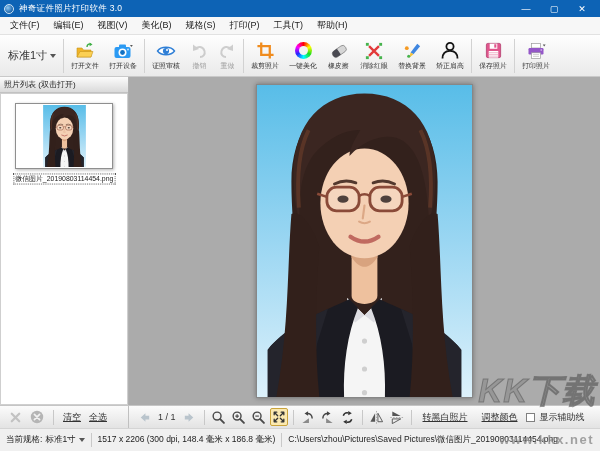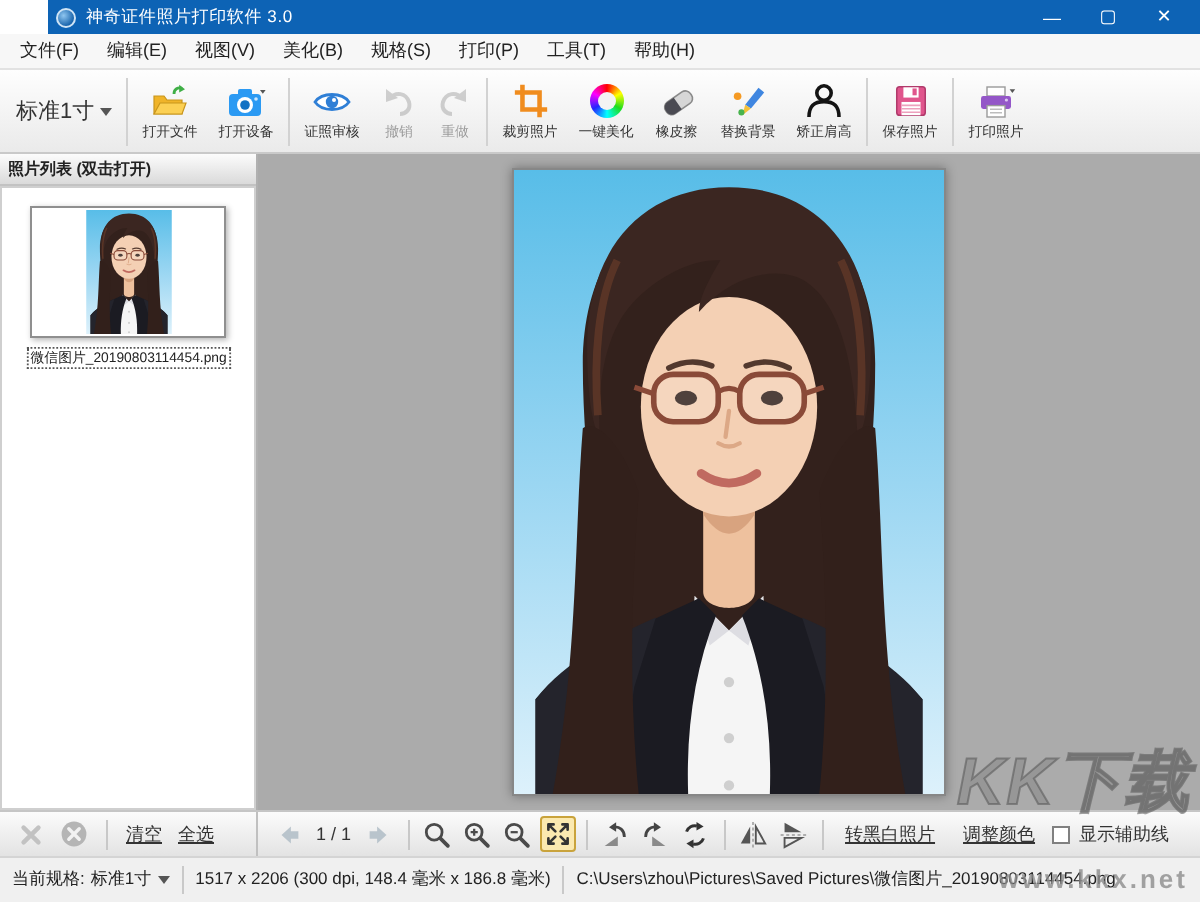--- a/index.html
+++ b/index.html
@@ -1,21 +1,21 @@
 <!DOCTYPE html>
 <html><head>
 <meta charset="utf-8">
 <style>
   * { margin:0; padding:0; box-sizing:border-box; }
   html,body { width:600px; height:451px; overflow:hidden; }
   body { font-family:"Liberation Sans","DejaVu Sans",sans-serif; }
   #app { width:600px; height:451px; position:relative; background:#fff; overflow:hidden; user-select:none; }
 
   
-  .titlebar { height:17px; background:#0d63b5; display:flex; align-items:center; padding:0 4px; color:#fff;margin-left:24px; }
+  .titlebar { height:17px; background:#0d63b5; display:flex; align-items:center; padding:0 4px; color:#fff; }
   .app-icon { width:10px; height:10px; border-radius:50%; background:radial-gradient(circle at 35% 35%, #8fc6f0, #1b66ad 70%); border:1px solid #cfe4f5; flex:0 0 auto; }
   .title-text { font-size:8.5px; margin-left:5px; white-space:nowrap; letter-spacing:.3px; }
   .win-controls { margin-left:auto; display:flex; height:100%; }
   .win-btn { width:28px; height:100%; display:flex; align-items:center; justify-content:center; font-size:9px; color:#fff; }
 
   
   .menubar { height:18px; background:#f7f7f7; border-bottom:1px solid #e2e2e2; display:flex; align-items:center; padding-left:3px; }
   .menu-item { font-size:9px; color:#222; padding:0 7px; white-space:nowrap; }
 
   
@@ -29,21 +29,21 @@
   .tbtn.mid { width:33px; }
   .tbtn .ticon { height:21px; display:flex; align-items:center; justify-content:center; }
   .tbtn .tlabel { font-size:7.5px; color:#333; white-space:nowrap; transform:scale(.92); }
   .tbtn.disabled { opacity:.45; }
   .colorwheel { width:17px; height:17px; border-radius:50%; background:conic-gradient(#f00,#ff0,#1ddd1d,#0ff,#2525ff,#f0f,#f00); position:relative; display:inline-block; }
   .colorwheel::after { content:""; position:absolute; inset:4px; background:#f3f3f3; border-radius:50%; }
 
   
   .main { height:328px; display:flex; }
   .left-panel { width:129px; flex:0 0 auto; background:#ebebeb; border-right:1px solid #b0b0b0; display:flex; flex-direction:column; }
-  .panel-header { height:16px; background:linear-gradient(#fcfcfc,#dadada); border-bottom:1px solid #c2c2c2; font-size:8px; font-weight:bold; color:#222; display:flex; align-items:center; padding-left:4px; white-space:nowrap; }
+  .panel-header { height:16px; background:linear-gradient(#fcfcfc,#dadada); border-bottom:1px solid #c2c2c2; font-size:8px; font-weight:normal; color:#222; display:flex; align-items:center; padding-left:4px; white-space:nowrap; }
   .panel-list { flex:1; background:#fff; border:1px solid #cfcfcf; margin:0; padding-top:9px; display:flex; flex-direction:column; align-items:center; overflow:hidden; }
   .thumb-card { width:98px; height:66px; background:#fff; border:1px solid #8f8f8f; box-shadow:1px 1px 3px rgba(0,0,0,.3); display:flex; align-items:center; justify-content:center; }
   .thumb-card svg { display:block; }
   .thumb-name { margin-top:4px; font-size:7.5px; color:#222; border:1px dotted #555; padding:0 1px; white-space:nowrap; max-width:125px; transform:scale(.92); background:#fff; }
   .canvas { flex:1; background:#ababab; display:flex; align-items:center; justify-content:center; position:relative; overflow:hidden; }
   .photo-frame { width:217px; height:314px; border:1px solid #878787; background:#fff; box-shadow:0 0 5px rgba(0,0,0,.35); }
   .photo-frame svg { display:block; }
 
   
   .bottom-toolbar { height:23px; background:linear-gradient(#fbfbfb,#e3e3e3); border-top:1px solid #c5c5c5; display:flex; align-items:stretch; }
@@ -225,20 +225,32 @@
         <svg viewBox="0 0 20 20" width="20" height="20">
             <g transform="rotate(-35 10 10)">
               <rect x="2.5" y="7" width="15" height="7" rx="3" fill="#d6d6d6" stroke="#8a8a8a" stroke-width="0.8"></rect>
               <path d="M5.5,7 L9.5,7 L9.5,14 L5.5,14 C3.8,14 2.5,12.5 2.5,10.5 C2.5,8.5 3.8,7 5.5,7 Z" fill="#4a4a52"></path>
             </g>
           </svg>
       </span>
       <span class="tlabel">橡皮擦</span>
     </div>
 
+    <div class="tbtn">
+      <span class="ticon">
+        <svg viewBox="0 0 20 20" width="18" height="18">
+            <path d="M4.5,4.5 L15.5,15.5 M15.5,4.5 L4.5,15.5" stroke="#e23a3a" stroke-width="2.6"></path>
+            <rect x="1" y="1" width="3.2" height="3.2" fill="#47b34d"></rect>
+            <rect x="15.8" y="1" width="3.2" height="3.2" fill="#47b34d"></rect>
+            <rect x="1" y="15.8" width="3.2" height="3.2" fill="#47b34d"></rect>
+            <rect x="15.8" y="15.8" width="3.2" height="3.2" fill="#47b34d"></rect>
+          </svg>
+      </span>
+      <span class="tlabel">消除红眼</span>
+    </div>
 
     <div class="tbtn">
       <span class="ticon">
         <svg viewBox="0 0 20 20" width="19" height="19">
             <path d="M8,12 L15,3 L18,5.5 L11,14 Z" fill="#3f86e0"></path>
             <path d="M8,12 L11,14 L6.5,17.5 Z" fill="#f3c13a"></path>
             <circle cx="4" cy="7.5" r="2" fill="#f59a23"></circle>
             <circle cx="6" cy="16" r="1.6" fill="#47b34d"></circle>
           </svg>
       </span>

